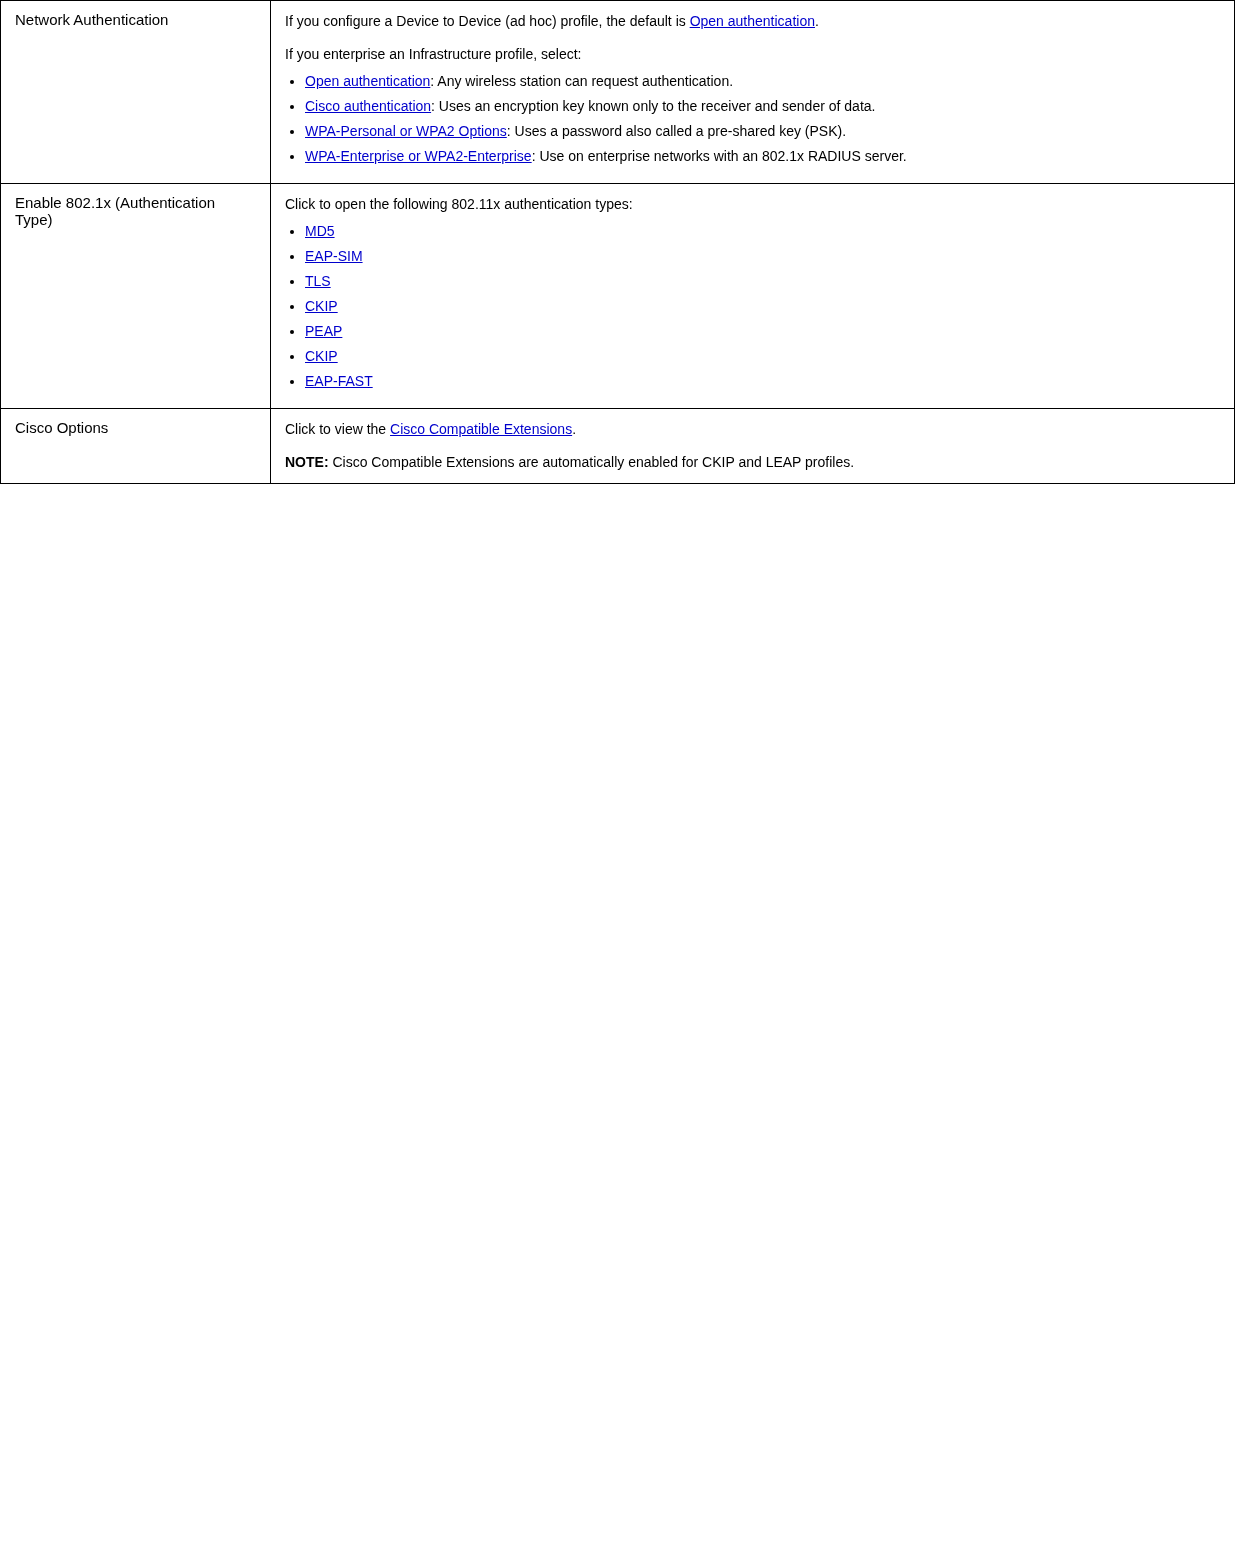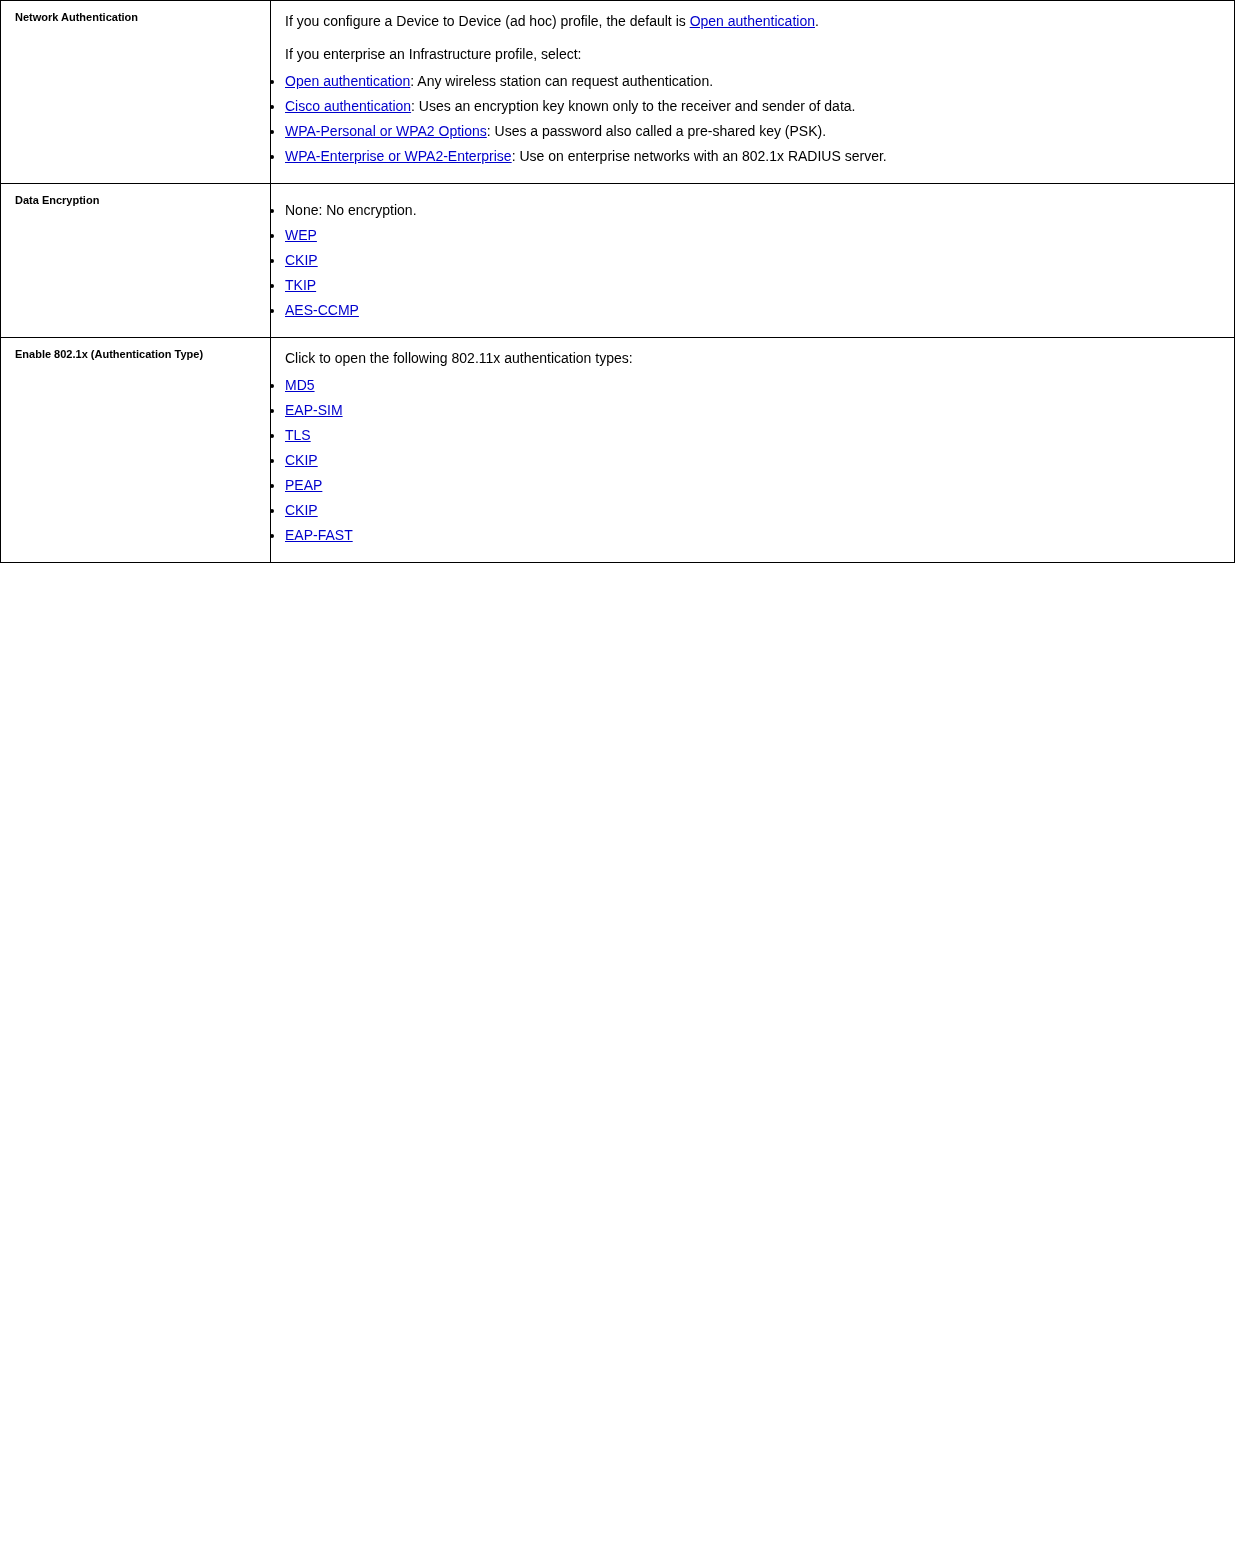--- a/index.html
+++ b/index.html
@@ -23,30 +23,31 @@
     }
 
     .table-container td {
       border: 1px solid #000000;
       vertical-align: top;
       padding: 10px 14px;
     }
 
     .label-cell {
       width: 270px;
-      font-weight: bold;
-      font-size: 11px;
+      font-weight: normal;
+      font-size: 15px;
     }
 
     .content-cell {
       font-size: 14px;
       line-height: 1.5;
     }
 
     .content-cell ul {
+      margin-left: 20px;
       margin-top: 6px;
       margin-bottom: 6px;
     }
 
     .content-cell ul li {
       margin-bottom: 4px;
     }
 
     a {
       color: #0000cc;
@@ -79,47 +80,47 @@
       </p>
       <ul>
         <li><a href="#open-auth2">Open authentication</a>: Any wireless station can request authentication.</li>
         <li><a href="#shared-auth">Cisco authentication</a>: Uses an encryption key known only to the receiver and sender of data.</li>
         <li><a href="#wpa-personal">WPA-Personal or WPA2 Options</a>: Uses a password also called a pre-shared key (PSK).</li>
         <li><a href="#wpa-enterprise">WPA-Enterprise or WPA2-Enterprise</a>: Use on enterprise networks with an 802.1x RADIUS server.</li>
       </ul>
     </td>
   </tr>
 
-  <tr>
-    <td class="label-cell">
-      <span>Data Encryption</span>
-    </td>
-    <td class="content-cell">
-      <ul>
-        <li>None: No encryption.</li>
-        <li><a href="#wep">WEP</a></li>
-        <li><a href="#ckip">CKIP</a></li>
-        <li><a href="#tkip">TKIP</a></li>
-        <li><a href="#aes-ccmp">AES-CCMP</a></li>
-      </ul>
-    </td>
-  </tr>
 
   <tr>
     <td class="label-cell">
       <span>Enable 802.1x (Authentication Type)</span>
     </td>
     <td class="content-cell">
       <p>Click to open the following 802.11x authentication types:</p>
       <ul>
         <li><a href="#md5">MD5</a></li>
         <li><a href="#eap-sim">EAP-SIM</a></li>
         <li><a href="#tls">TLS</a></li>
         <li><a href="#ttls">CKIP</a></li>
         <li><a href="#peap">PEAP</a></li>
         <li><a href="#leap">CKIP</a></li>
         <li><a href="#eap-fast">EAP-FAST</a></li>
       </ul>
     </td>
   </tr>
 
+  <tr>
+    <td class="label-cell">
+      <span>Cisco Options</span>
+    </td>
+    <td class="content-cell">
+      <p>
+        Click to view the <a href="#cisco-compat">Cisco Compatible Extensions</a>.
+      </p>
+      <p class="paragraph-gap">
+        <span class="note-bold">NOTE:</span>
+        <span> Cisco Compatible Extensions are automatically enabled for CKIP and LEAP profiles.</span>
+      </p>
+    </td>
+  </tr>
 </tbody>
   </table>
 
 </body></html>

